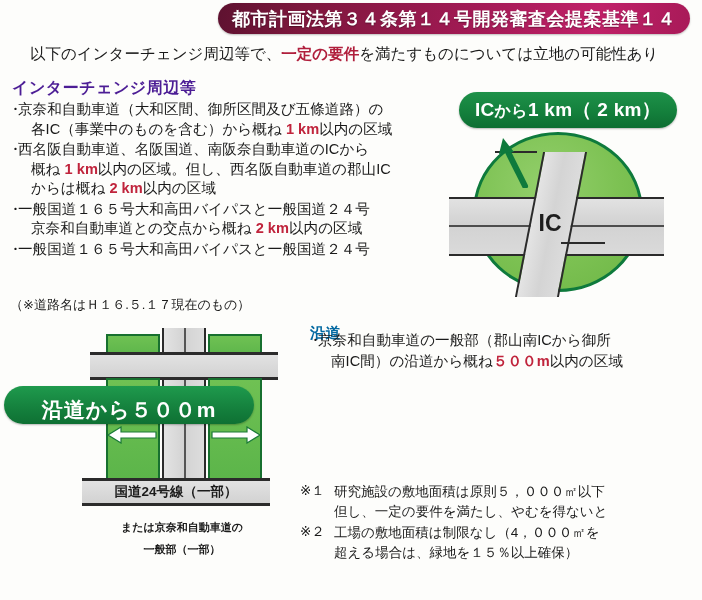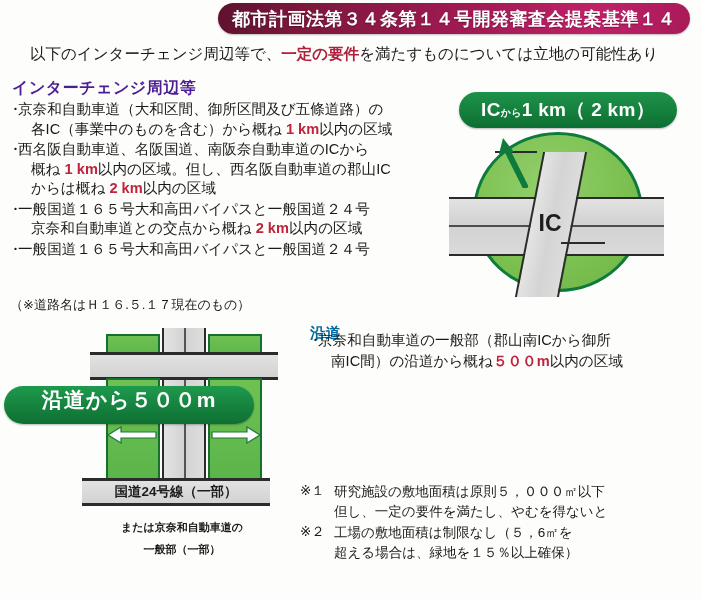--- a/index.html
+++ b/index.html
@@ -97,21 +97,21 @@
   }
   .ic-arrow{position:absolute;left:54px;top:44px;width:36px;height:52px;}
   .ic-pill{
     position:absolute;left:16px;top:0px;width:218px;height:36px;
     border-radius:18px;
     background:linear-gradient(180deg,#1e9149 0%,#14803c 55%,#0d6e32 100%);
     display:flex;align-items:center;justify-content:center;
     box-shadow:0 1px 2px rgba(0,0,0,.28);
   }
   .ic-pill .t{color:#fff;font-weight:bold;font-size:19px;white-space:nowrap;letter-spacing:.3px;}
-  .ic-pill .t .sm{font-size:10px;}
+  .ic-pill .t .sm{font-size:16px;}
 
   
   .rd-dia{position:absolute;left:62px;top:328px;width:246px;height:260px;}
   .rd-vroad{
     position:absolute;left:100px;top:0px;width:44px;height:178px;
     background:linear-gradient(90deg,#e3e3e3 0%,#d3d3d3 50%,#dddddd 100%);
     border-left:2px solid #2b2b2b;border-right:2px solid #2b2b2b;box-sizing:border-box;
   }
   .rd-vroad:after{content:"";position:absolute;left:20px;top:0;width:1.5px;height:100%;background:#555;}
   .rd-hroad{
@@ -132,21 +132,21 @@
     border:2px solid #17702f;box-sizing:border-box;
   }
   .zone.tl{left:44px;top:6px;width:54px;height:22px;border-bottom:none;}
   .zone.tr{left:146px;top:6px;width:54px;height:22px;border-bottom:none;}
   .zone.bl{left:44px;top:50px;width:54px;height:102px;}
   .zone.br{left:146px;top:50px;width:54px;height:102px;}
   .rd-pill{
     position:absolute;left:-58px;top:58px;width:250px;height:38px;
     border-radius:19px;
     background:linear-gradient(180deg,#1f9a4d 0%,#15823e 55%,#0e7033 100%);
-    display:flex;align-items:flex-start;justify-content:center;
+    display:flex;align-items:flex-end;justify-content:center;
     box-shadow:0 1px 2px rgba(0,0,0,.28);
   }
   .rd-pill .t{color:#fff;font-weight:bold;font-size:21px;white-space:nowrap;letter-spacing:1px;}
   .arr{position:absolute;top:98px;}
   .arr.l{left:46px;}
   .arr.r{left:148px;}
   .rd-caption{
     position:absolute;left:-30px;top:188px;width:300px;text-align:center;
     font-size:11px;line-height:22px;font-weight:bold;color:#1a1a1a;
   }
@@ -252,19 +252,19 @@
       <div class="row">
         <div class="mk">※１</div>
         <div class="bd">
           <div class="l">研究施設の敷地面積は原則５，０００㎡以下</div>
           <div class="l">但し、一定の要件を満たし、やむを得ないと</div>
         </div>
       </div>
       <div class="row">
         <div class="mk">※２</div>
         <div class="bd">
-          <div class="l">工場の敷地面積は制限なし（５，6㎡を</div>
+          <div class="l">工場の敷地面積は制限なし（4，０００㎡を</div>
           <div class="l">超える場合は、緑地を１５％以上確保）</div>
         </div>
       </div>
     </div>
 
 </div>
 
 </body></html>

